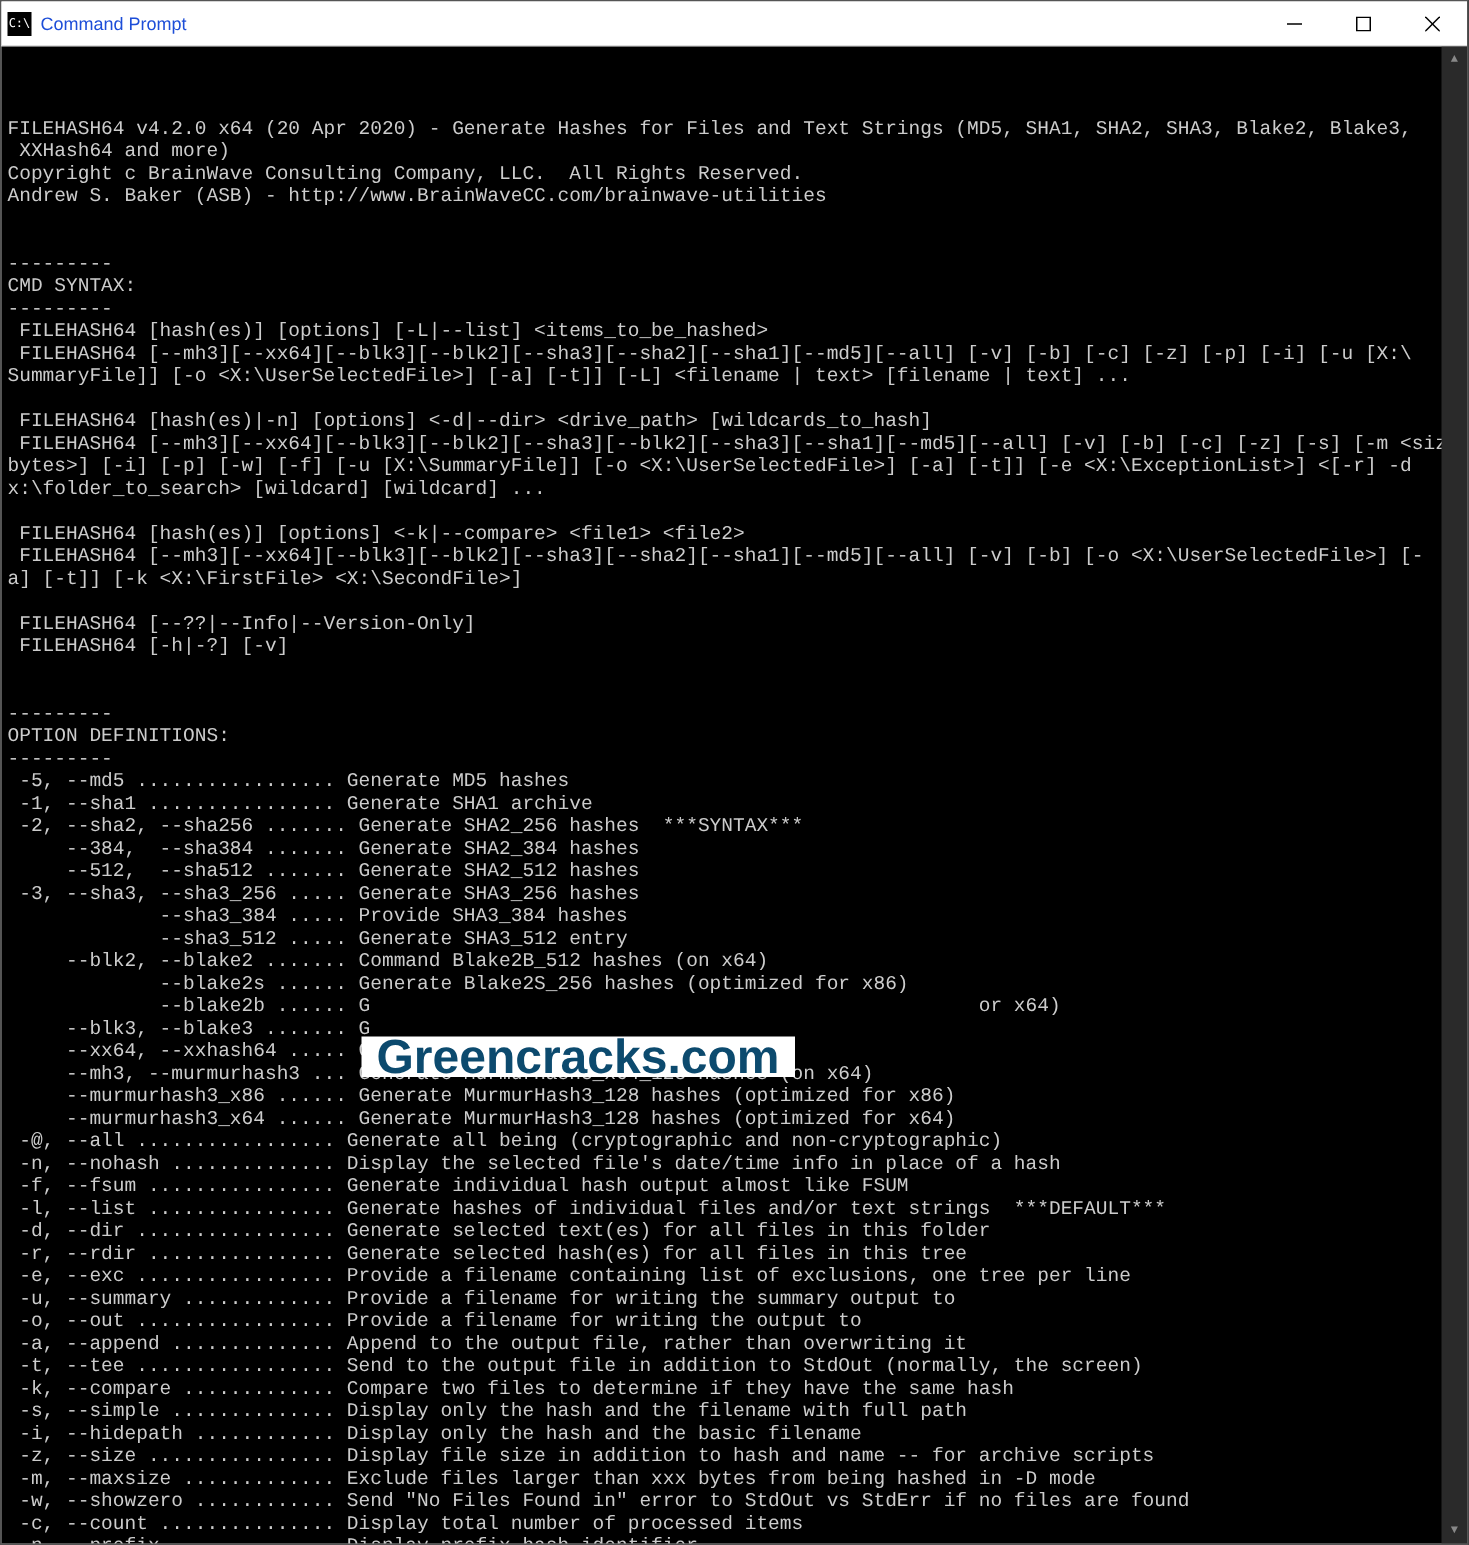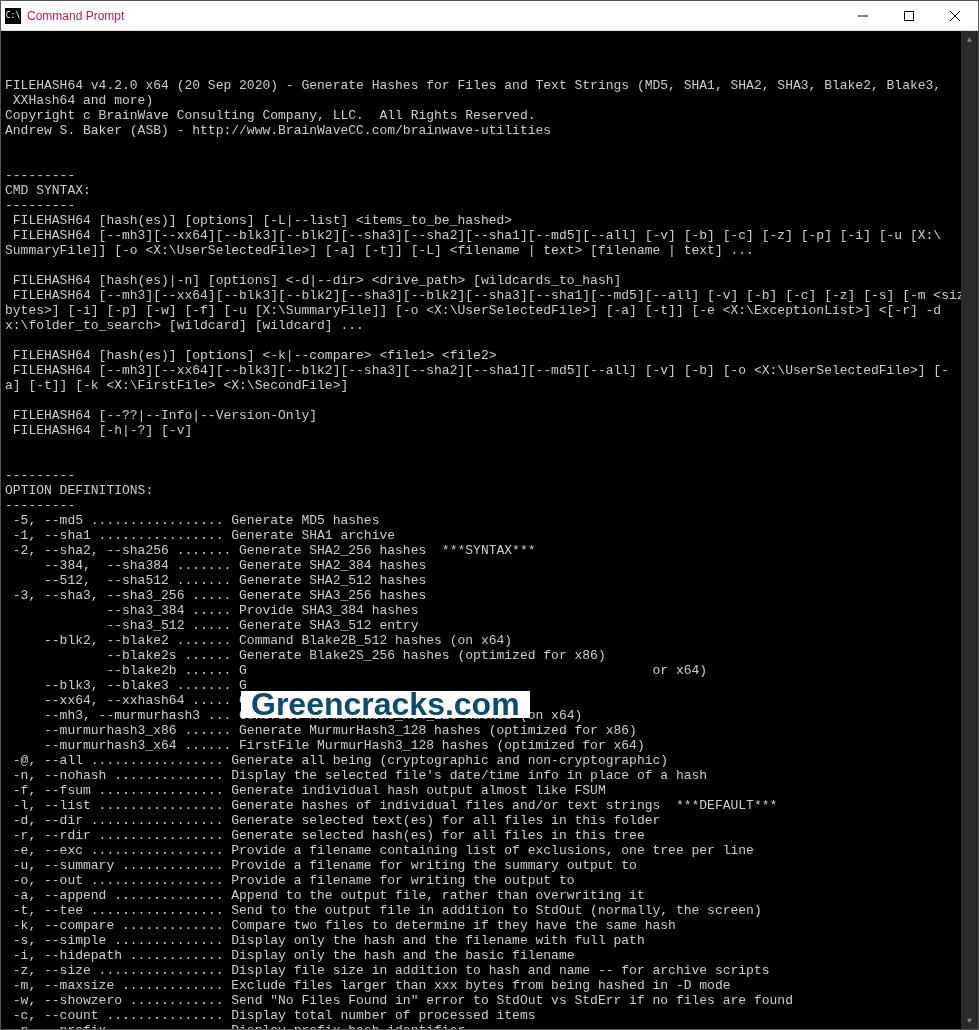--- a/index.html
+++ b/index.html
@@ -35,21 +35,21 @@
       display: flex;
       align-items: center;
       justify-content: center;
       margin-right: 6px;
       font-family: Consolas, monospace;
     }
     .titlebar-title {
       flex: 1;
       font-family: "Segoe UI", sans-serif;
       font-size: 12px;
-      color: #be185d;
+      color: #1d4ed8;
     }
     .titlebar-buttons { display: flex; }
     .titlebar-btn {
       width: 46px;
       height: 30px;
       display: flex;
       align-items: center;
       justify-content: center;
       cursor: pointer;
       font-family: "Segoe UI", sans-serif;
@@ -131,21 +131,21 @@
         <svg viewBox="0 0 10 10">
             <line x1="0" y1="0" x2="10" y2="10" stroke="#000" stroke-width="1"></line>
             <line x1="10" y1="0" x2="0" y2="10" stroke="#000" stroke-width="1"></line>
           </svg>
       </div>
     </div>
   </div>
 
   <div class="terminal">
     <div class="terminal-content">
-<span>FILEHASH64 v4.2.0 x64 (20 Sep 2020) - Generate Hashes for Files and Text Strings (MD5, SHA1, SHA2, SHA3, Blake2, Blake3,</span>
+<span>FILEHASH64 v4.2.0 x64 (20 Apr 2020) - Generate Hashes for Files and Text Strings (MD5, SHA1, SHA2, SHA3, Blake2, Blake3,</span>
 <span> XXHash64 and more)</span>
 <span>Copyright c BrainWave Consulting Company, LLC.  All Rights Reserved.</span>
 <span>Andrew S. Baker (ASB) - http://www.BrainWaveCC.com/brainwave-utilities</span>
 
 
 <span>---------</span>
 <span>CMD SYNTAX:</span>
 <span>---------</span>
 <span> FILEHASH64 [hash(es)] [options] [-L|--list] &lt;items_to_be_hashed&gt;</span>
 <span> FILEHASH64 [--mh3][--xx64][--blk3][--blk2][--sha3][--sha2][--sha1][--md5][--all] [-v] [-b] [-c] [-z] [-p] [-i] [-u [X:\</span>
@@ -175,21 +175,21 @@
 <span> -3, --sha3, --sha3_256 ..... Generate SHA3_256 hashes</span>
 <span>             --sha3_384 ..... Provide SHA3_384 hashes</span>
 <span>             --sha3_512 ..... Generate SHA3_512 entry</span>
 <span>     --blk2, --blake2 ....... Command Blake2B_512 hashes (on x64)</span>
 <span>             --blake2s ...... Generate Blake2S_256 hashes (optimized for x86)</span>
 <span>             --blake2b ...... G                                                    or x64)</span>
 <span>     --blk3, --blake3 ....... G</span>
 <span>     --xx64, --xxhash64 ..... G</span>
 <span>     --mh3, --murmurhash3 ... Generate MurmurHash3_x64_128 hashes (on x64)</span>
 <span>     --murmurhash3_x86 ...... Generate MurmurHash3_128 hashes (optimized for x86)</span>
-<span>     --murmurhash3_x64 ...... FirstFile MurmurHash3_128 hashes (optimized for x64)</span>
+<span>     --murmurhash3_x64 ...... Generate MurmurHash3_128 hashes (optimized for x64)</span>
 <span> -@, --all ................. Generate all being (cryptographic and non-cryptographic)</span>
 <span> -n, --nohash .............. Display the selected file's date/time info in place of a hash</span>
 <span> -f, --fsum ................ Generate individual hash output almost like FSUM</span>
 <span> -l, --list ................ Generate hashes of individual files and/or text strings  ***DEFAULT***</span>
 <span> -d, --dir ................. Generate selected text(es) for all files in this folder</span>
 <span> -r, --rdir ................ Generate selected hash(es) for all files in this tree</span>
 <span> -e, --exc ................. Provide a filename containing list of exclusions, one tree per line</span>
 <span> -u, --summary ............. Provide a filename for writing the summary output to</span>
 <span> -o, --out ................. Provide a filename for writing the output to</span>
 <span> -a, --append .............. Append to the output file, rather than overwriting it</span>

